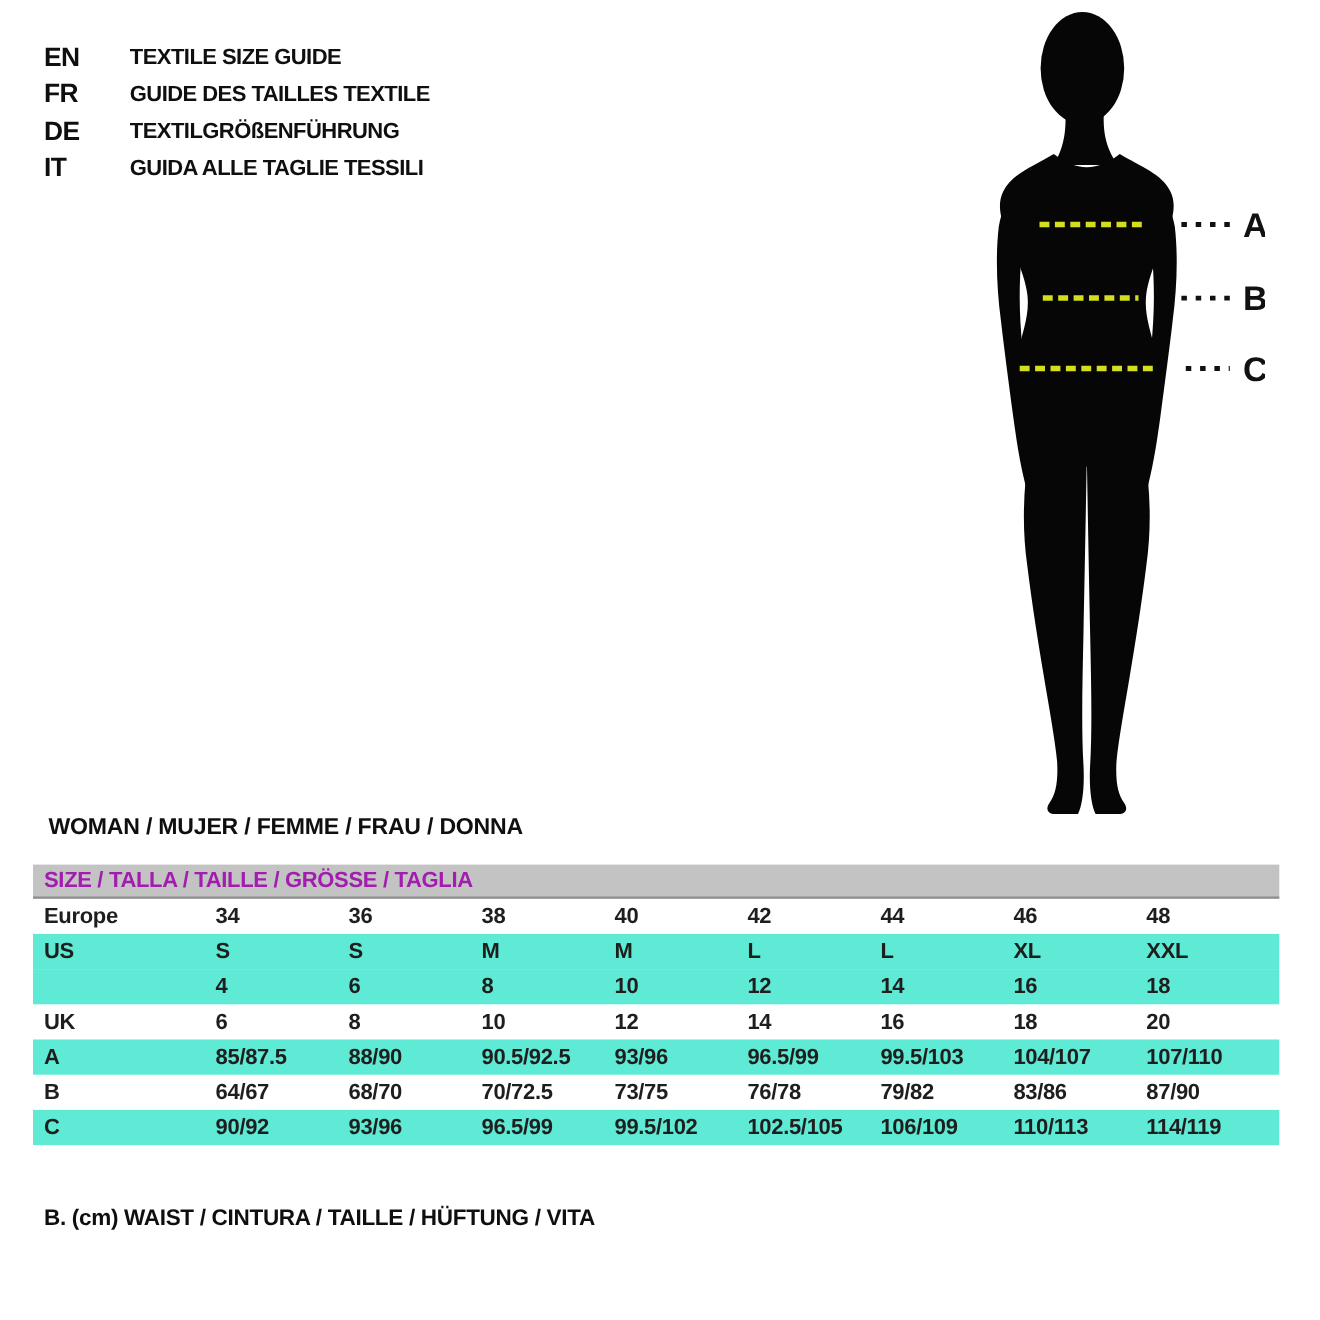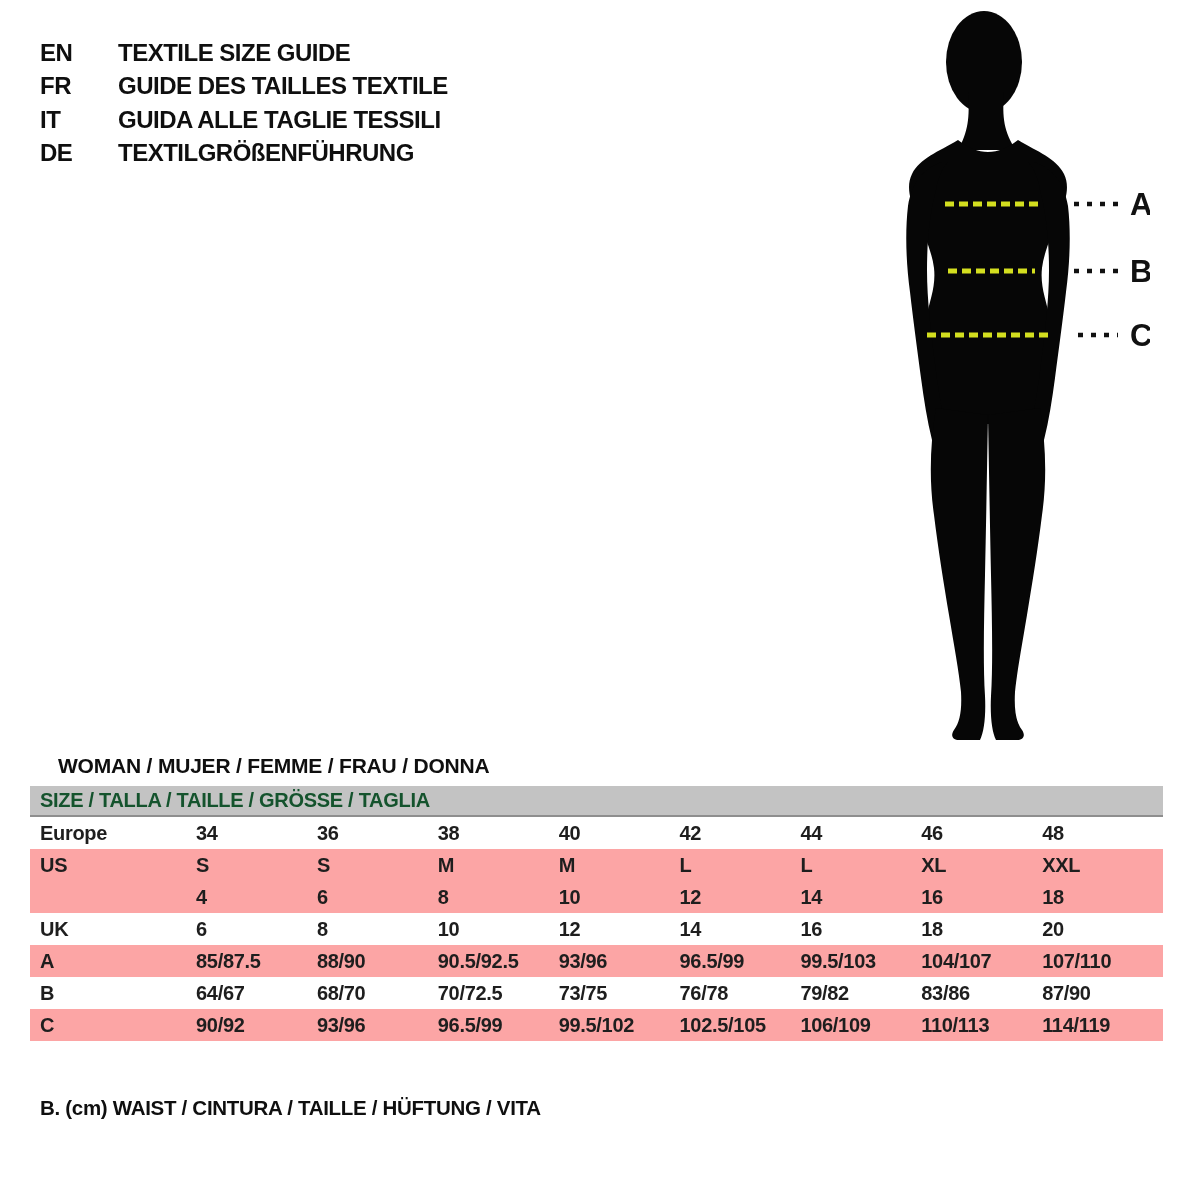--- a/index.html
+++ b/index.html
@@ -4,32 +4,32 @@
 <style>
   html,body{margin:0;padding:0;background:#fff;}
   .canvas{
     position:relative;width:1200px;height:1136px;background:#ffffff;overflow:hidden;
     font-family:"Liberation Sans",sans-serif;color:#0f0f0f;
   }
   
   .lang-block{position:absolute;left:40px;top:36px;}
   .lang-row{display:flex;height:33.5px;align-items:center;}
   .lang-code{width:78px;font-size:24px;font-weight:bold;letter-spacing:-0.5px;}
-  .lang-title{font-size:24px;font-weight:bold;letter-spacing:-0.5px;white-space:nowrap;}
+  .lang-title{font-size:20px;font-weight:bold;letter-spacing:-0.5px;white-space:nowrap;}
   
   .figure{position:absolute;left:850px;top:0;width:300px;height:750px;margin:0;}
   
-  .gender-heading{position:absolute;left:40px;top:736px;margin:18px;font-size:21px;font-weight:bold;letter-spacing:-0.2px;white-space:nowrap;}
+  .gender-heading{position:absolute;left:40px;top:736px;margin:4px;font-size:21px;font-weight:bold;letter-spacing:-0.2px;white-space:nowrap;}
   
   .size-table{position:absolute;left:30px;top:786px;width:1133px;}
   .thead{height:29px;background:#c3c3c3;border-bottom:2px solid #8e8e8e;display:flex;align-items:center;
-         padding-left:10px;font-size:20px;font-weight:bold;color:#14532d;letter-spacing:-0.3px;}
+         padding-left:10px;font-size:20px;font-weight:bold;color:#a21caf;letter-spacing:-0.3px;}
   .trow{display:grid;grid-template-columns:166px repeat(8,1fr);align-items:center;height:32px;
         font-size:20px;font-weight:bold;color:#1e1e1e;}
-  .trow.shade{background:#fca5a5;}
+  .trow.shade{background:#5eead4;}
   .tlabel{padding-left:10px;text-align:left;letter-spacing:-0.3px;}
   .tcell{text-align:left;letter-spacing:-0.3px;}
   
   .legend{position:absolute;left:40px;top:1092px;}
   .legend-line{height:31px;display:flex;align-items:center;font-size:20.5px;font-weight:bold;letter-spacing:-0.3px;white-space:nowrap;}
 </style>
 </head>
 <body>
 
 <div class="canvas">
@@ -37,26 +37,26 @@
   <section class="lang-block">
     <div class="lang-row">
       <span class="lang-code">EN</span>
       <span class="lang-title">TEXTILE SIZE GUIDE</span>
     </div>
     <div class="lang-row">
       <span class="lang-code">FR</span>
       <span class="lang-title">GUIDE DES TAILLES TEXTILE</span>
     </div>
     <div class="lang-row">
+      <span class="lang-code">DE</span>
+      <span class="lang-title">TEXTILGRÖßENFÜHRUNG</span>
+    </div>
+    <div class="lang-row">
       <span class="lang-code">IT</span>
       <span class="lang-title">GUIDA ALLE TAGLIE TESSILI</span>
-    </div>
-    <div class="lang-row">
-      <span class="lang-code">DE</span>
-      <span class="lang-title">TEXTILGRÖßENFÜHRUNG</span>
     </div>
   </section>
 
   <figure class="figure">
     <svg width="300" height="750" viewBox="0 0 300 750" xmlns="http://www.w3.org/2000/svg">
       <g fill="#060606">
 
         <ellipse cx="134" cy="62" rx="38" ry="51"></ellipse>
 
         <path d="M118,92 C120,118 118,132 108,150 L166,150 C154,132 152,118 154,92 Z"></path>

